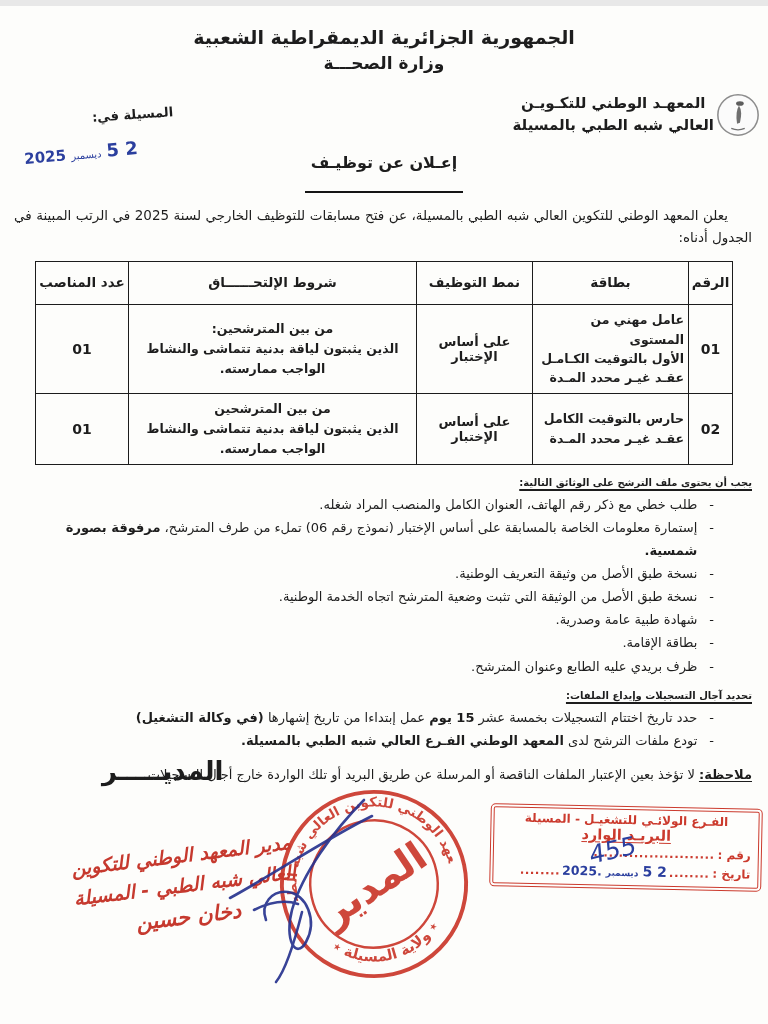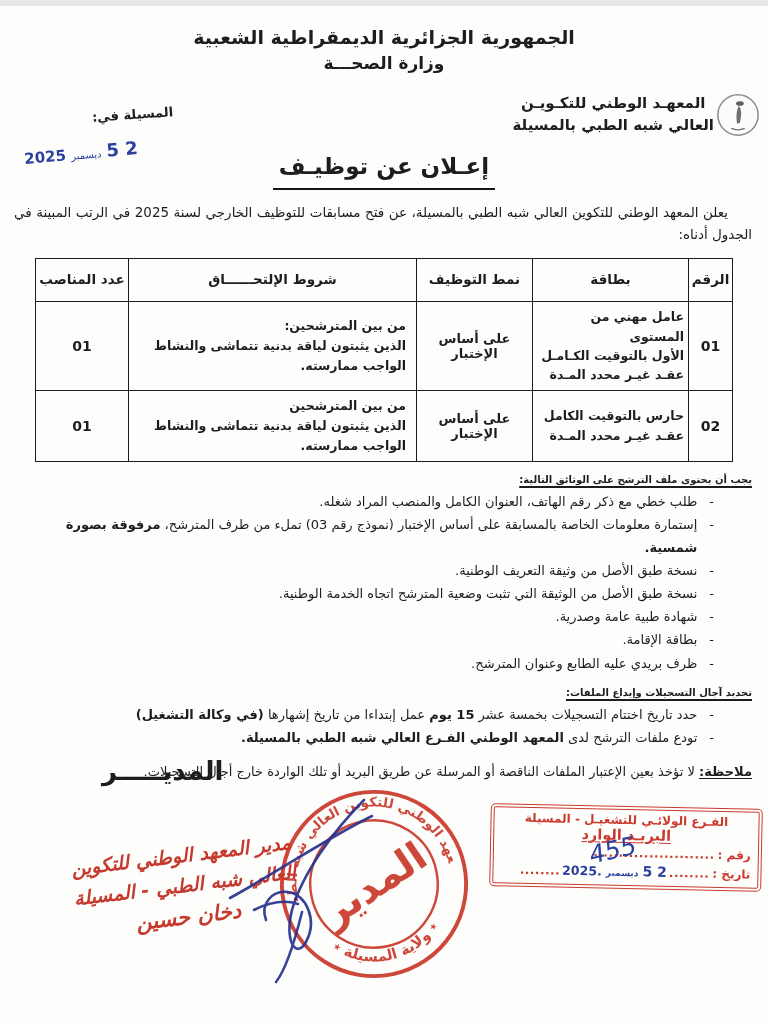--- a/index.html
+++ b/index.html
@@ -19,33 +19,33 @@
   .logo{ width:48px; height:50px; }
 
   .place-date{ position:absolute; top:101px; left:92px; font-size:13px; font-weight:bold; transform:rotate(-4deg); }
   .date-top{ position:absolute; top:136px; left:24px; color:#2b3f9e; transform:rotate(-5deg); white-space:nowrap; }
   .date-top .d{ font-size:18px; font-weight:bold; }
   .date-top .m{ font-size:10px; }
   .date-top .y{ font-size:15px; font-weight:bold; }
 
   
   .title-wrap{ text-align:center; margin-top:80px; }
-  .title{ display:inline-block; font-size:23px; font-weight:bold; letter-spacing:1px;
-          border-bottom:2.5px solid #151515; padding:0 6px 9px; }
+  .title{ display:inline-block; font-size:16px; font-weight:bold; letter-spacing:1px;
+          border-bottom:2.5px solid #151515; padding:0 6px 19px; }
 
   .intro{ margin:12px 16px 0 14px; font-size:13.5px; line-height:1.6; text-align:justify; text-indent:24px; }
 
   
   table.jobs{ width:697px; margin:13px auto 0; border-collapse:collapse; table-layout:fixed; }
   table.jobs th, table.jobs td{ border:1.6px solid #1c1c1c; vertical-align:middle; }
   table.jobs th{ font-size:13.5px; font-weight:bold; height:40px; text-align:center; line-height:1.3; }
   td.c-num{ text-align:center; font-weight:bold; font-size:14px; }
   td.c-rank{ text-align:right; font-weight:bold; font-size:12.5px; line-height:1.55; white-space:pre-line; padding:5px 4px; }
   td.c-mode{ text-align:center; font-weight:bold; font-size:13px; }
-  td.c-cond{ font-weight:bold; font-size:12.5px; line-height:1.6; white-space:pre-line; padding:5px 10px; text-align:right; }
+  td.c-cond{ font-weight:bold; font-size:12.5px; line-height:1.6; white-space:pre-line; padding:5px 10px; text-align:center; }
   td.c-count{ text-align:center; font-weight:bold; font-size:14px; }
   tr.r{ height:68px; }
 
   
   .section{ margin:12px 16px 0 14px; }
   .section-heading{ font-size:10px; font-weight:bold; text-decoration:underline; text-decoration-thickness:1.5px; text-underline-offset:3px; }
   .list{ margin-top:5px; }
   .li{ display:flex; gap:12px; padding-right:38px; font-size:13px; line-height:1.78; }
   .li .dash{ flex:0 0 auto; }
   .b{ font-weight:bold; }
@@ -164,21 +164,21 @@
 
   <div class="section">
     <div class="section-heading">يجب أن يحتوى ملف الترشح على الوثائق التالية:</div>
     <div class="list">
         <div class="li">
           <span class="dash">-</span>
           <span><span>طلب خطي مع ذكر رقم الهاتف، العنوان الكامل والمنصب المراد شغله.</span></span>
         </div>
         <div class="li">
           <span class="dash">-</span>
-          <span><span>إستمارة معلومات الخاصة بالمسابقة على أساس الإختبار (نموذج رقم 03) تملء من طرف المترشح، </span><span class="b">مرفوقة بصورة شمسية.</span></span>
+          <span><span>إستمارة معلومات الخاصة بالمسابقة على أساس الإختبار (نموذج رقم 06) تملء من طرف المترشح، </span><span class="b">مرفوقة بصورة شمسية.</span></span>
         </div>
         <div class="li">
           <span class="dash">-</span>
           <span><span>نسخة طبق الأصل من وثيقة التعريف الوطنية.</span></span>
         </div>
         <div class="li">
           <span class="dash">-</span>
           <span><span>نسخة طبق الأصل من الوثيقة التي تثبت وضعية المترشح اتجاه الخدمة الوطنية.</span></span>
         </div>
         <div class="li">

